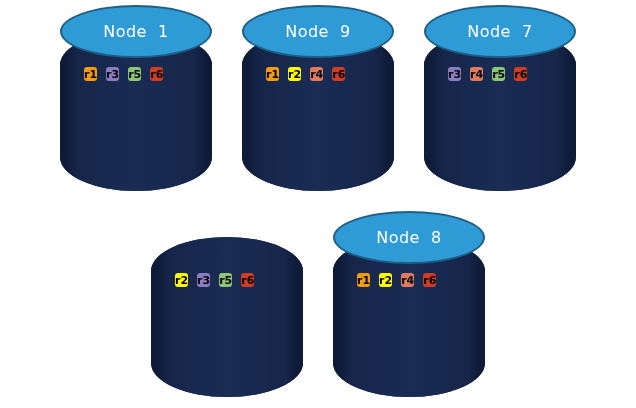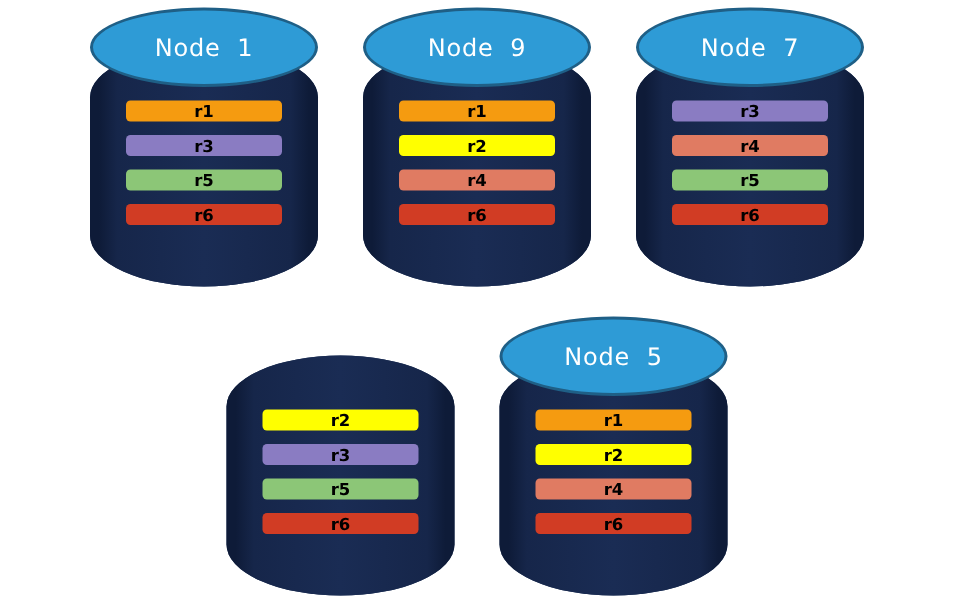--- a/index.html
+++ b/index.html
@@ -85,21 +85,21 @@
     font-family: "DejaVu Sans", sans-serif;
   }
 
   
   .bars {
     position: absolute;
     left: 24px;
     top: 62px;
     width: 104px;
     display: flex;
-    flex-direction: column;
+    flex-direction: row;
     gap: 9px;
   }
   .bar {
     height: 14px;
     border-radius: 3px;
     display: flex;
     align-items: center;
     justify-content: center;
     color: #000000;
     font-size: 11px;
@@ -161,21 +161,21 @@
           <div class="bar" style="background: rgb(255, 255, 0);">r2</div>
           <div class="bar" style="background: rgb(138, 124, 194);">r3</div>
           <div class="bar" style="background: rgb(140, 198, 119);">r5</div>
           <div class="bar" style="background: rgb(209, 60, 36);">r6</div>
         </div>
       </div>
       <div class="node">
         <div class="cyl-body"></div>
         <div class="cyl-side-shade"></div>
         <div class="cyl-top">
-          <span class="cyl-top-label">Node  5</span>
+          <span class="cyl-top-label">Node  8</span>
         </div>
         <div class="bars">
           <div class="bar" style="background: rgb(245, 155, 16);">r1</div>
           <div class="bar" style="background: rgb(255, 255, 0);">r2</div>
           <div class="bar" style="background: rgb(224, 123, 98);">r4</div>
           <div class="bar" style="background: rgb(209, 60, 36);">r6</div>
         </div>
       </div>
     </div>
 </div>

